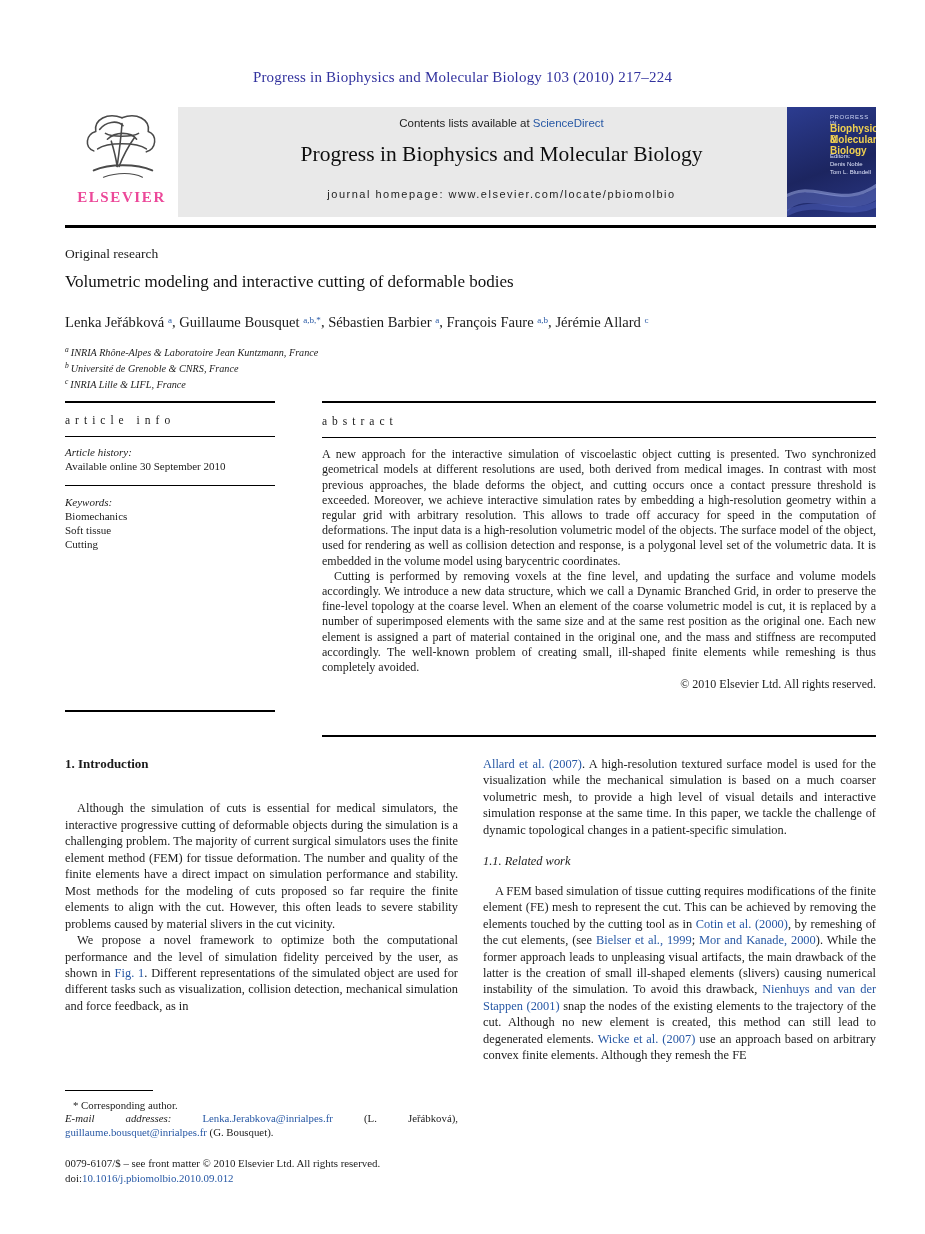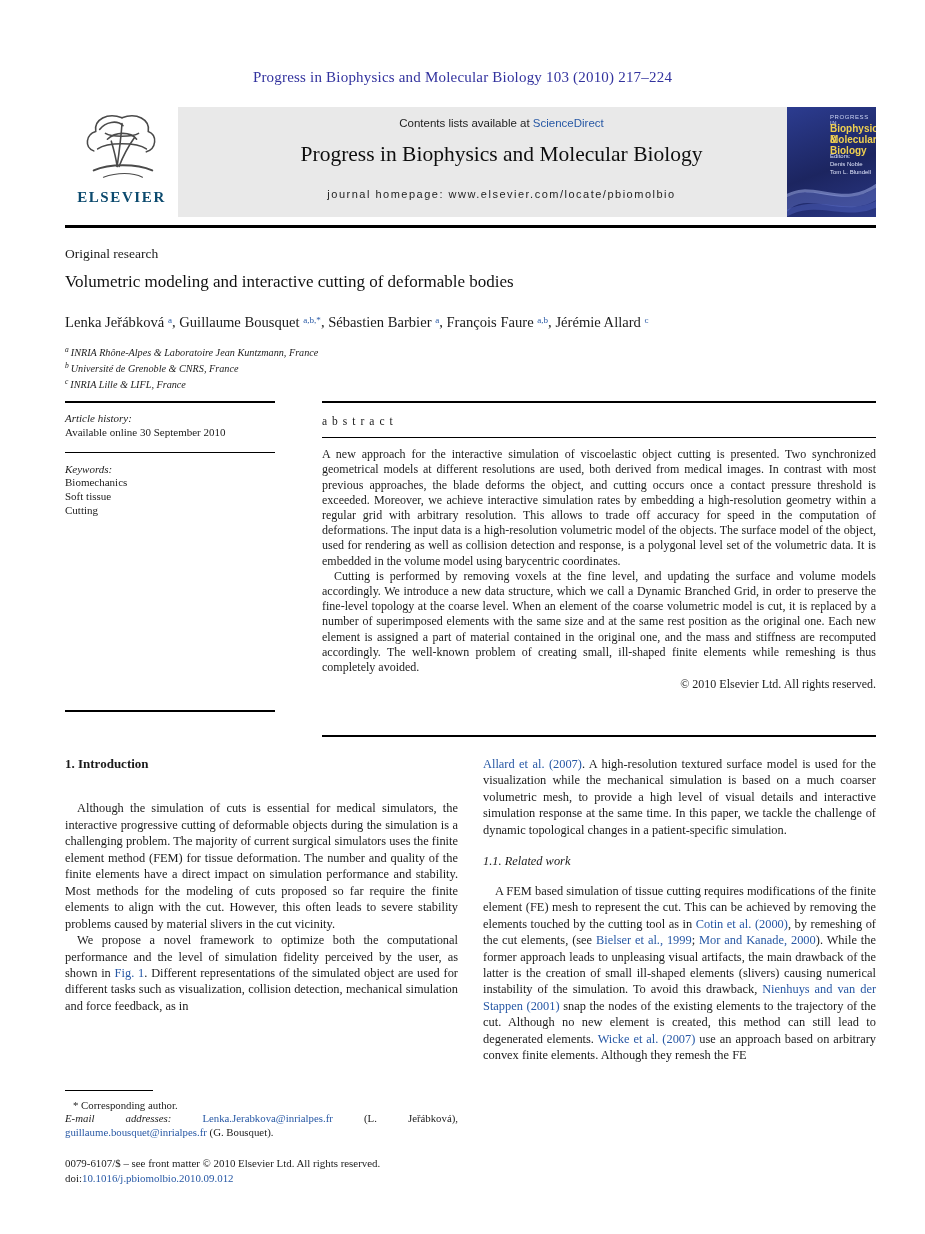--- a/index.html
+++ b/index.html
@@ -14,21 +14,21 @@
   .seg-em { font-style:italic; }
 
   
   .citation { position:absolute; top:69px; left:0; width:100%; text-align:center;
     font-size:15px; color:#32329e; letter-spacing:0.2px; }
 
   
   .band { position:absolute; left:65px; top:107px; width:811px; height:110px; }
   .logo { position:absolute; left:0; top:0; width:113px; height:110px; text-align:center; background:#fff; }
   .logo svg { margin-top:3px; }
-  .logo-text { font-size:15px; color:#0c4a6e; letter-spacing:1.6px; margin-top:1px;
+  .logo-text { font-size:15px; color:#ec4899; letter-spacing:1.6px; margin-top:1px;
     font-family:"Liberation Serif",serif; font-weight:bold; }
   .band-center { position:absolute; left:113px; top:0; width:647px; height:110px;
     background:#e9e9e9; text-align:center; }
   .contents { margin-top:10px; font-family:"Liberation Sans",sans-serif; font-size:11.5px; color:#222; }
   .jtitle { margin-top:13px; font-size:21.5px; color:#0e0e0e; }
   .homepage { margin-top:21px; font-family:"Liberation Sans",sans-serif; font-size:11px;
     letter-spacing:1.5px; color:#1e1e1e; }
   .cover { position:absolute; right:0; top:0; width:89px; height:110px; overflow:hidden;
     background:linear-gradient(160deg,#2c3c90 0%, #1c2560 55%, #2a3784 100%); }
   .cover div { position:absolute; left:7px; font-family:"Liberation Sans",sans-serif;padding-left:36px; }
@@ -132,20 +132,21 @@
 <div class="title">Volumetric modeling and interactive cutting of deformable bodies</div>
 <div class="authors"><span>Lenka Jeřábková </span><span class="seg-sup">a</span><span>, Guillaume Bousquet </span><span class="seg-sup">a,b,*</span><span>, Sébastien Barbier </span><span class="seg-sup">a</span><span>, François Faure </span><span class="seg-sup">a,b</span><span>, Jérémie Allard </span><span class="seg-sup">c</span></div>
 
 <div class="affils">
   <div><span class="affil-sup">a</span><span>INRIA Rhône-Alpes &amp; Laboratoire Jean Kuntzmann, France</span></div>
   <div><span class="affil-sup">b</span><span>Université de Grenoble &amp; CNRS, France</span></div>
   <div><span class="affil-sup">c</span><span>INRIA Lille &amp; LIFL, France</span></div>
 </div>
 
 <div class="info-col">
+  <div class="col-head">article info</div>
   <div class="history">
     <div class="ilabel">Article history:</div>
     <div>Available online 30 September 2010</div>
   </div>
   <div class="keywords">
     <div class="ilabel">Keywords:</div>
     <div>Biomechanics</div>
     <div>Soft tissue</div>
     <div>Cutting</div>
   </div>

